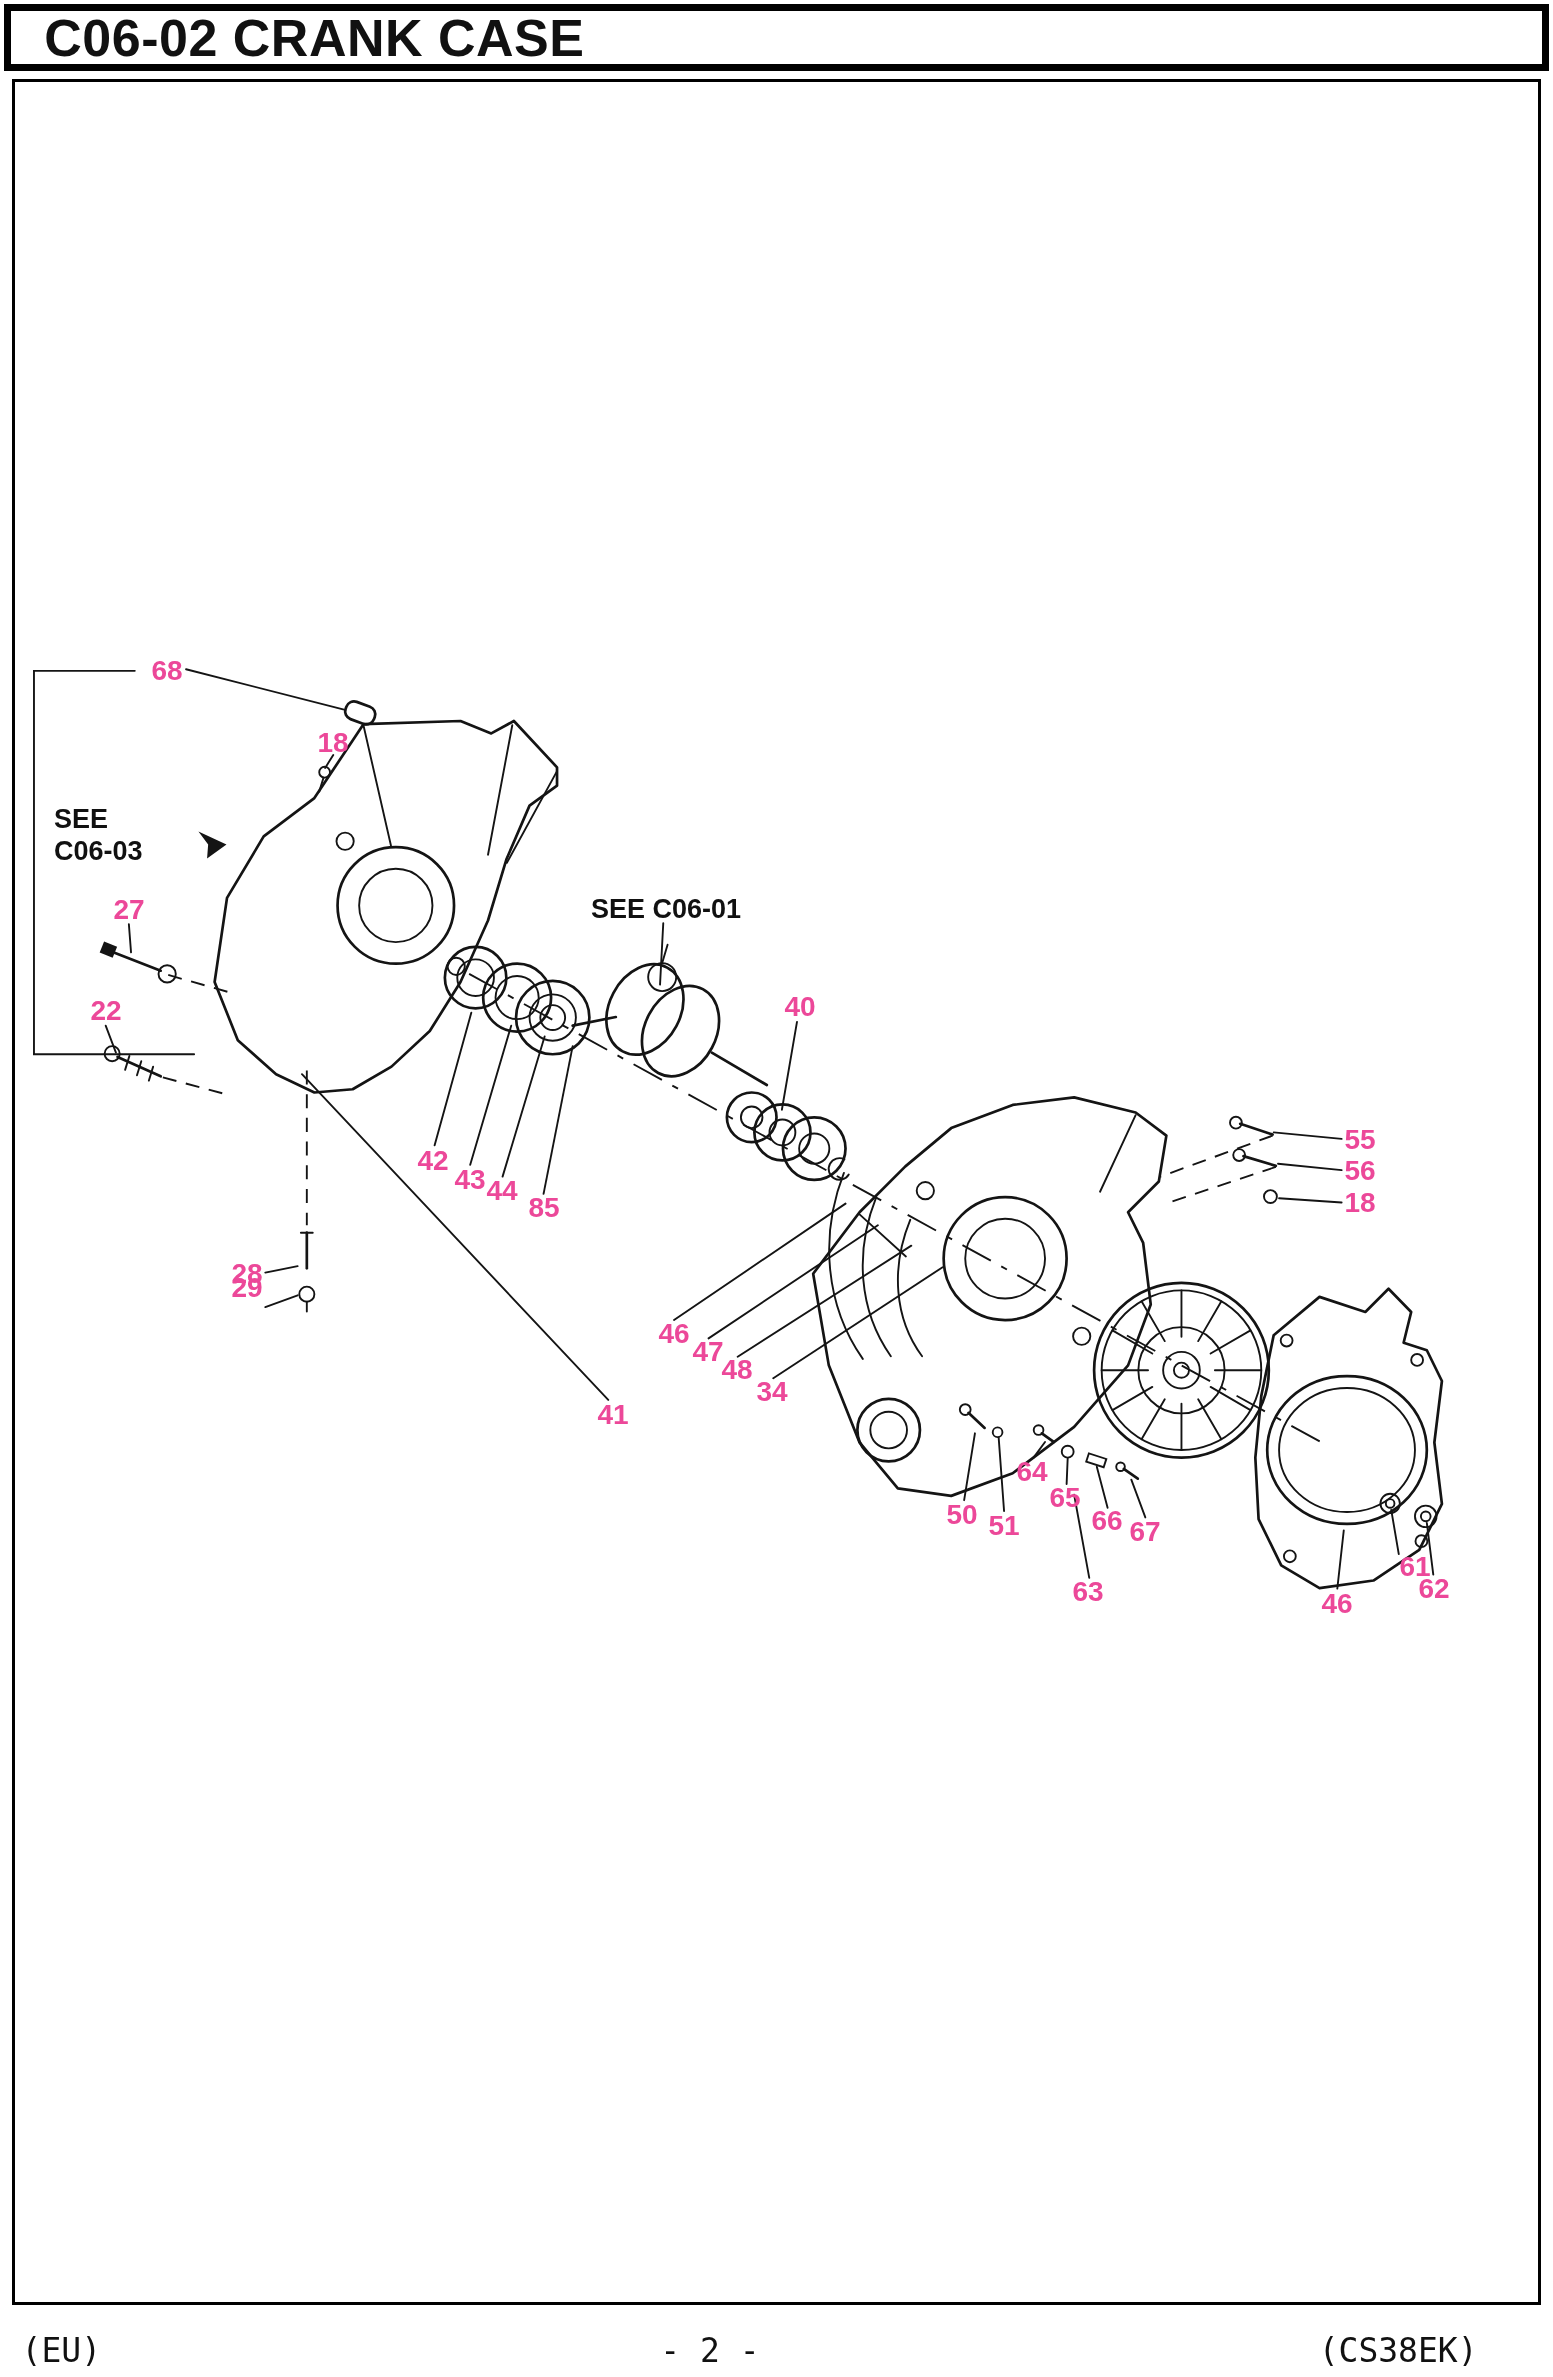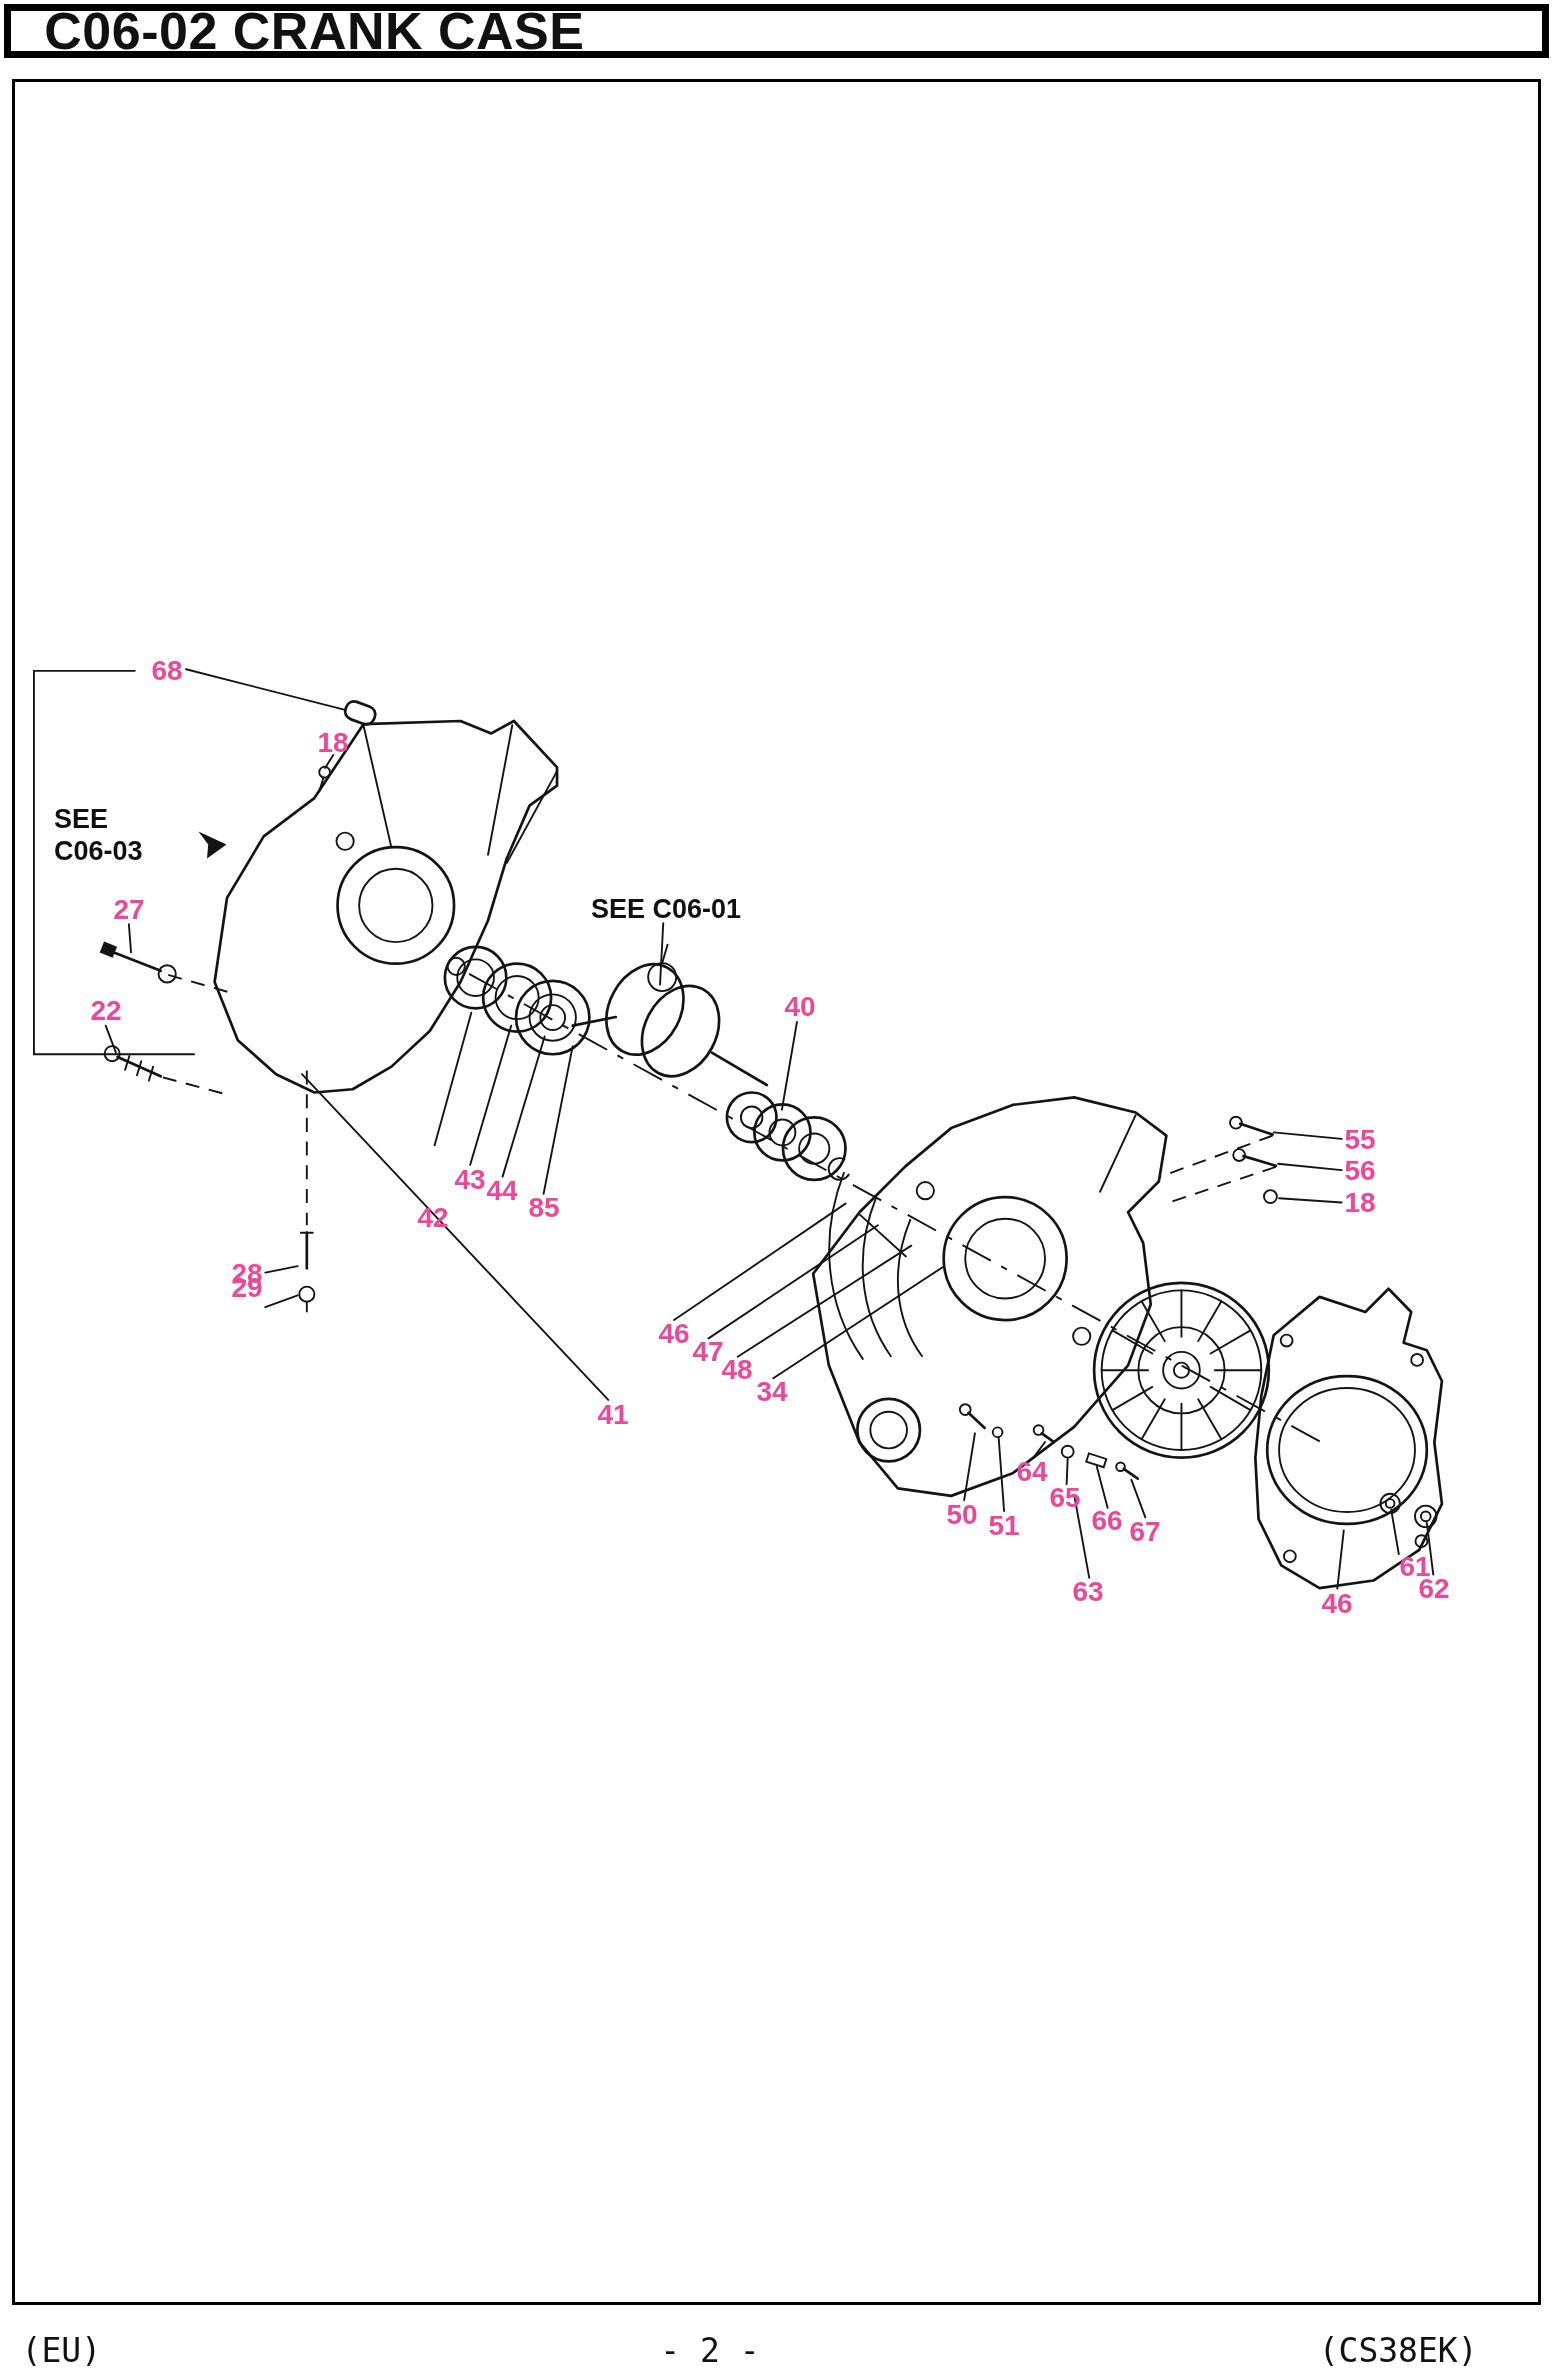--- a/index.html
+++ b/index.html
@@ -1,21 +1,21 @@
 <!DOCTYPE html>
 <html style="font-size:8.6px"><head>
 <meta charset="utf-8">
 <style>
   html,body { margin:0; padding:0; background:#fff; }
   .page {
     position:relative; width:1553px; height:2377px; background:#fff;
     font-family:"Liberation Sans", sans-serif; color:#111; overflow:hidden;
   }
   .title-bar {
-    position:absolute; left:4.3px; top:4.3px; width:1545px; height:54px;
+    position:absolute; left:4.3px; top:4.3px; width:1545px; height:67px;
     border:7px solid #000; box-sizing:border-box;
     display:flex; align-items:center; background:#fff;
   }
   .title {
     font-weight:700; font-size:52px; letter-spacing:0.5px; padding-left:33px;
     white-space:nowrap;
   }
   .diagram-box {
     position:absolute; left:12.4px; top:79px; width:1529px; height:2226px;
     border:3.2px solid #000; box-sizing:border-box; background:#fff;
@@ -269,21 +269,21 @@
     <div>C06-03</div>
   </div>
   <div class="see-ref" style="left:591px; top:893px;">SEE C06-01</div>
 
   <div id="callout-layer">
       <div class="callout" style="left: 167px; top: 671px;">68</div>
       <div class="callout" style="left: 333px; top: 743px;">18</div>
       <div class="callout" style="left: 129px; top: 910px;">27</div>
       <div class="callout" style="left: 106px; top: 1011px;">22</div>
       <div class="callout" style="left: 800px; top: 1007px;">40</div>
-      <div class="callout" style="left: 433px; top: 1218px;">42</div>
+      <div class="callout" style="left: 433px; top: 1161px;">42</div>
       <div class="callout" style="left: 470px; top: 1180px;">43</div>
       <div class="callout" style="left: 502px; top: 1191px;">44</div>
       <div class="callout" style="left: 544px; top: 1208px;">85</div>
       <div class="callout" style="left: 247px; top: 1274px;">28</div>
       <div class="callout" style="left: 247px; top: 1268px; margin-top: 20px;">29</div>
       <div class="callout" style="left: 613px; top: 1415px;">41</div>
       <div class="callout" style="left: 674px; top: 1334px;">46</div>
       <div class="callout" style="left: 708px; top: 1352px;">47</div>
       <div class="callout" style="left: 737px; top: 1370px;">48</div>
       <div class="callout" style="left: 772px; top: 1392px;">34</div>

